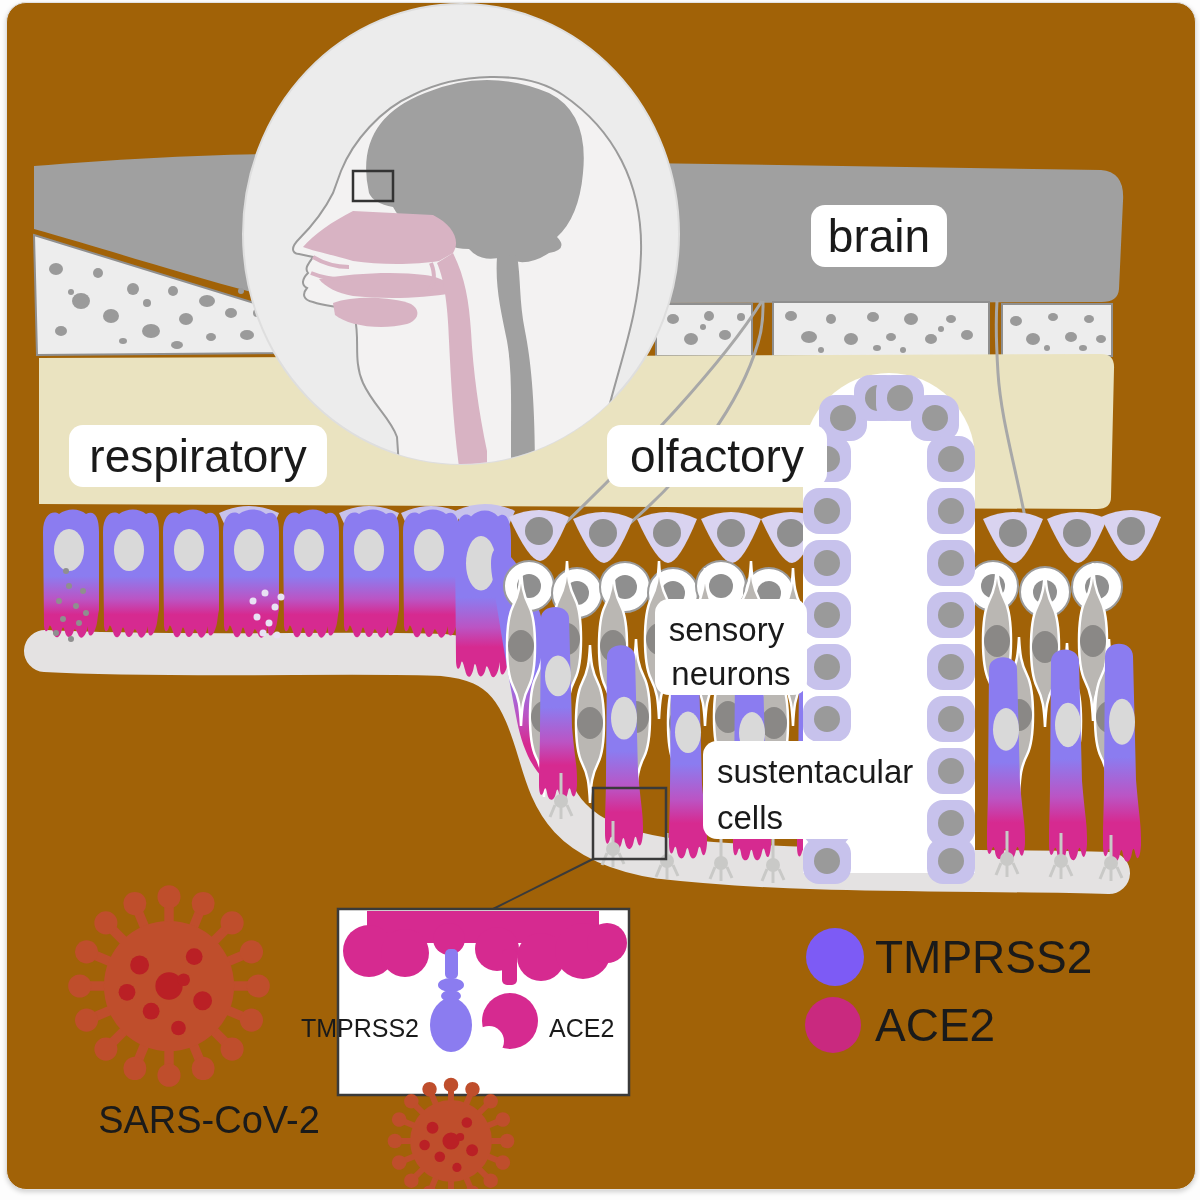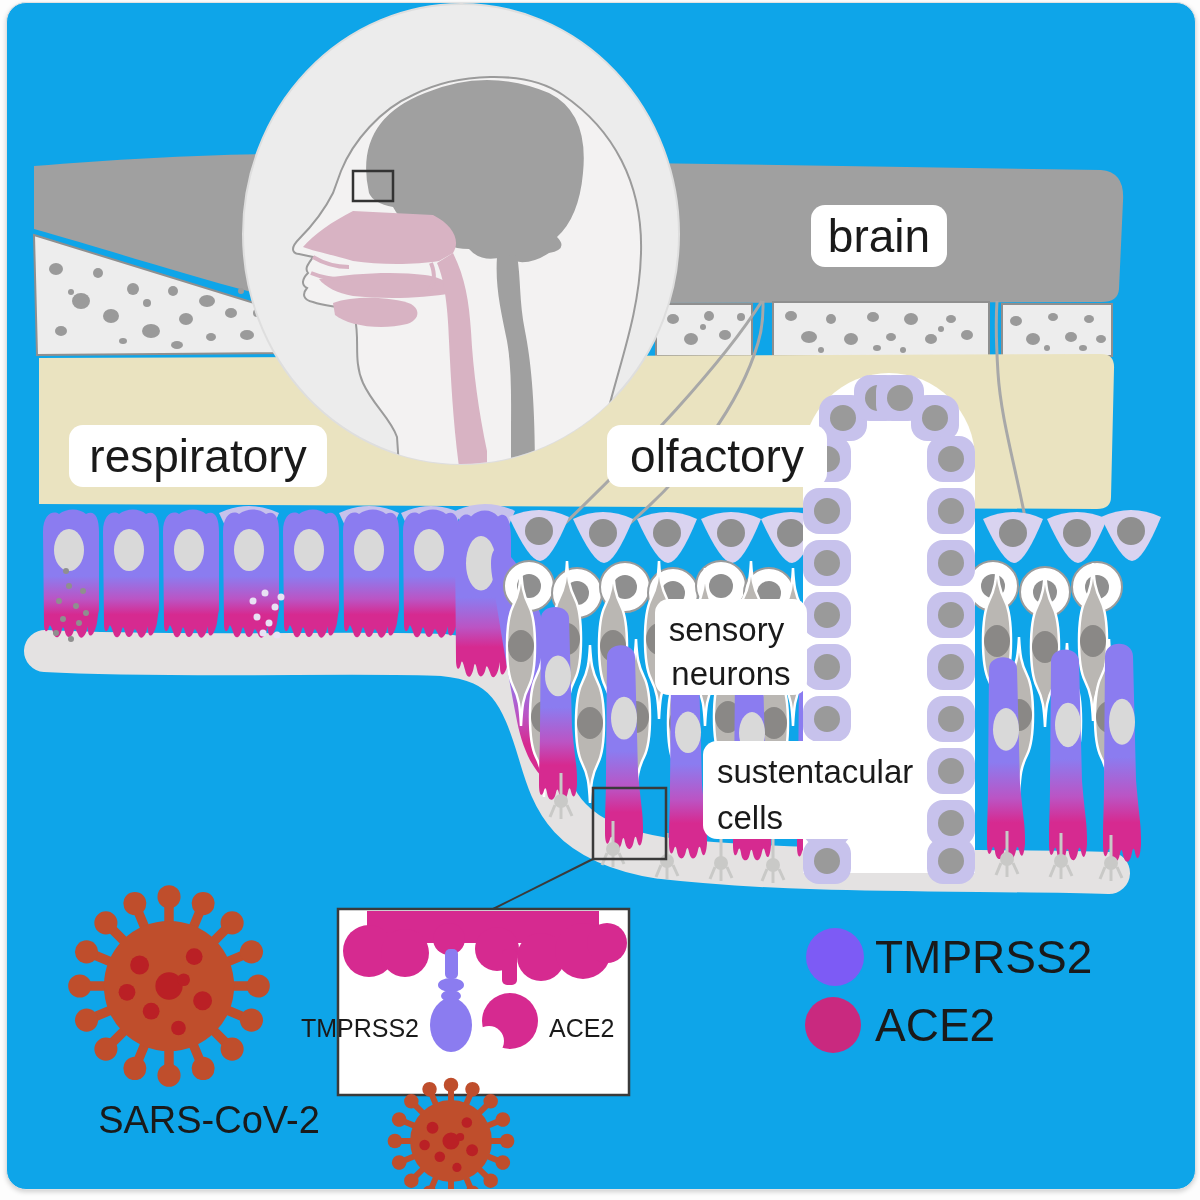--- a/index.html
+++ b/index.html
@@ -1,17 +1,17 @@
 <!DOCTYPE html>
 <html style="--purple: #8b7cf0; --magenta: #d62a90; --mix: #bb54c4; --lavender: #c7c2ec; --lavender_light: #d9d3f0; --tan: #eae3c0; --brain_gray: #a0a0a0; --bone: #ededed; --bone_edge: #8f8f8f; --speckle: #9a9a9a; --neuron: #bab7b3; --neuron_nucleus: #8a8886; --nucleus_light: #d9d9d9; --tri_nucleus: #8f8f8f; --band: #e4e2e2; --circle_bg: #ececec; --face: #f3f2f2; --pink: #d8b3c3; --outline: #9b9b9b; --virus: #bf4e2c; --virus_dot: #ba2025; --text: #1a1a1a; --box_stroke: #3a3a3a; --fiber: #a8a8a8;"><head>
 <meta charset="utf-8">
 <style>
   html,body{margin:0;padding:0;background:#fdfdfd;}
   body{width:1200px;height:1200px;position:relative;font-family:"Liberation Sans",sans-serif;}
-  .card{position:absolute;left:6px;top:2px;width:1188px;height:1186px;background:#0ea5e9;
+  .card{position:absolute;left:6px;top:2px;width:1188px;height:1186px;background:#a16207;
         border:1px solid #e2e2e2;border-radius:20px;box-shadow:0 2px 5px rgba(0,0,0,.18);overflow:hidden;}
   svg{display:block;}
   text{fill:var(--text);}
   .biglabel{font-size:46px;}
   .midlabel{font-size:33px;}
   .smalllabel{font-size:25px;}
   .viruslabel{font-size:38px;}
   .legendlabel{font-size:46px;}
   .labelbox{fill:#ffffff;}
 </style>

